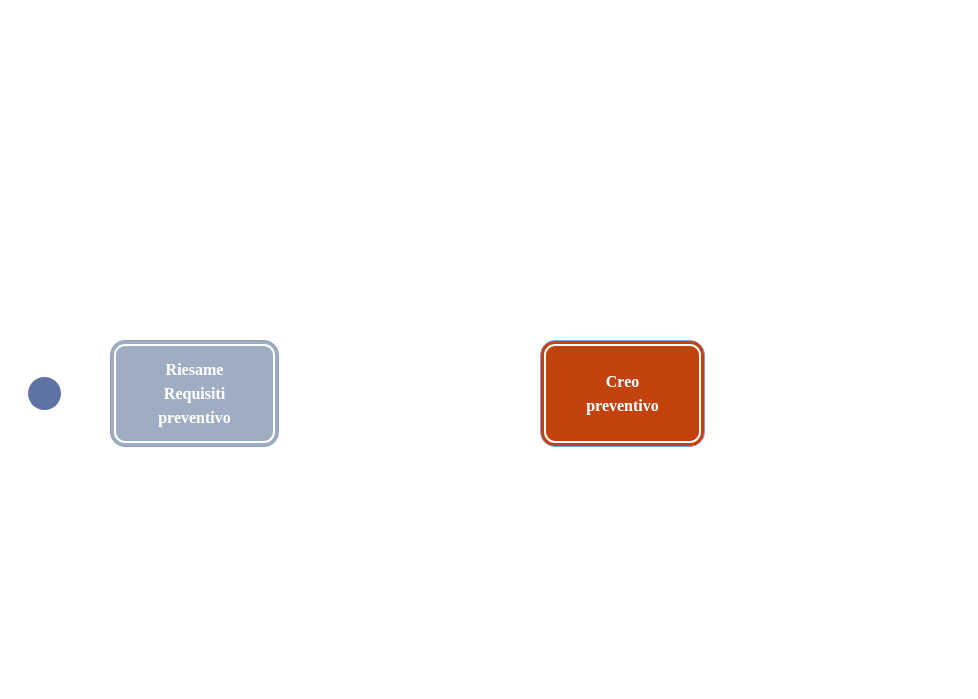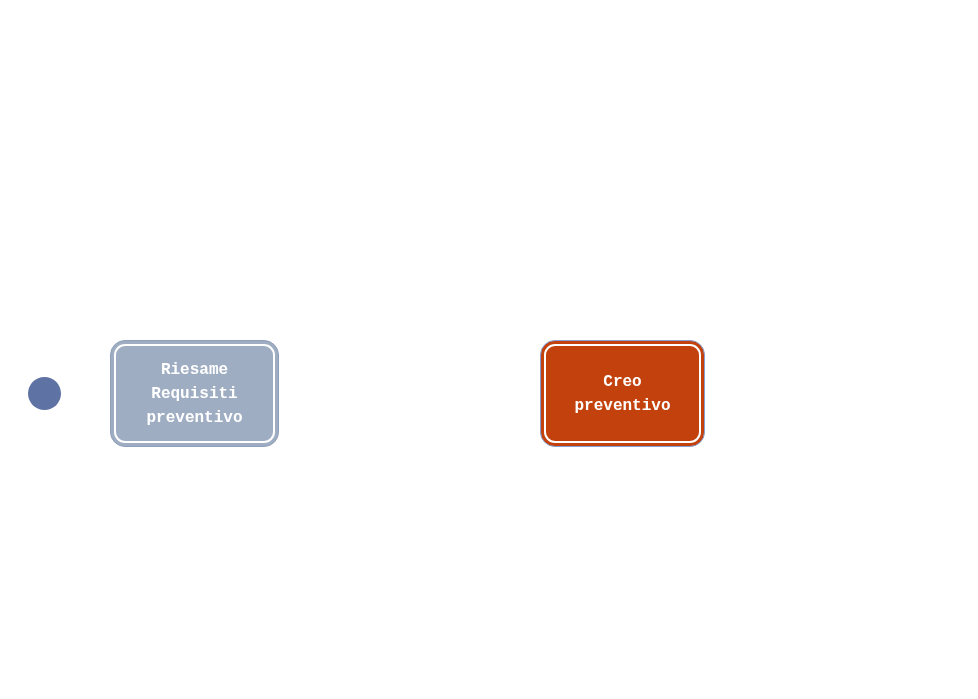--- a/index.html
+++ b/index.html
@@ -5,21 +5,21 @@
   html, body {
     margin: 0;
     padding: 0;
     background: #ffffff;
   }
   .canvas {
     position: relative;
     width: 978px;
     height: 526px;
     overflow: hidden;
-    font-family: Liberation Mono, monospace;
+    font-family: Liberation Serif, serif;
   }
   .start-event {
     position: absolute;
     left: 28px;
     top: 377px;
     width: 33px;
     height: 33px;
     border-radius: 50%;
   }
   .task {

